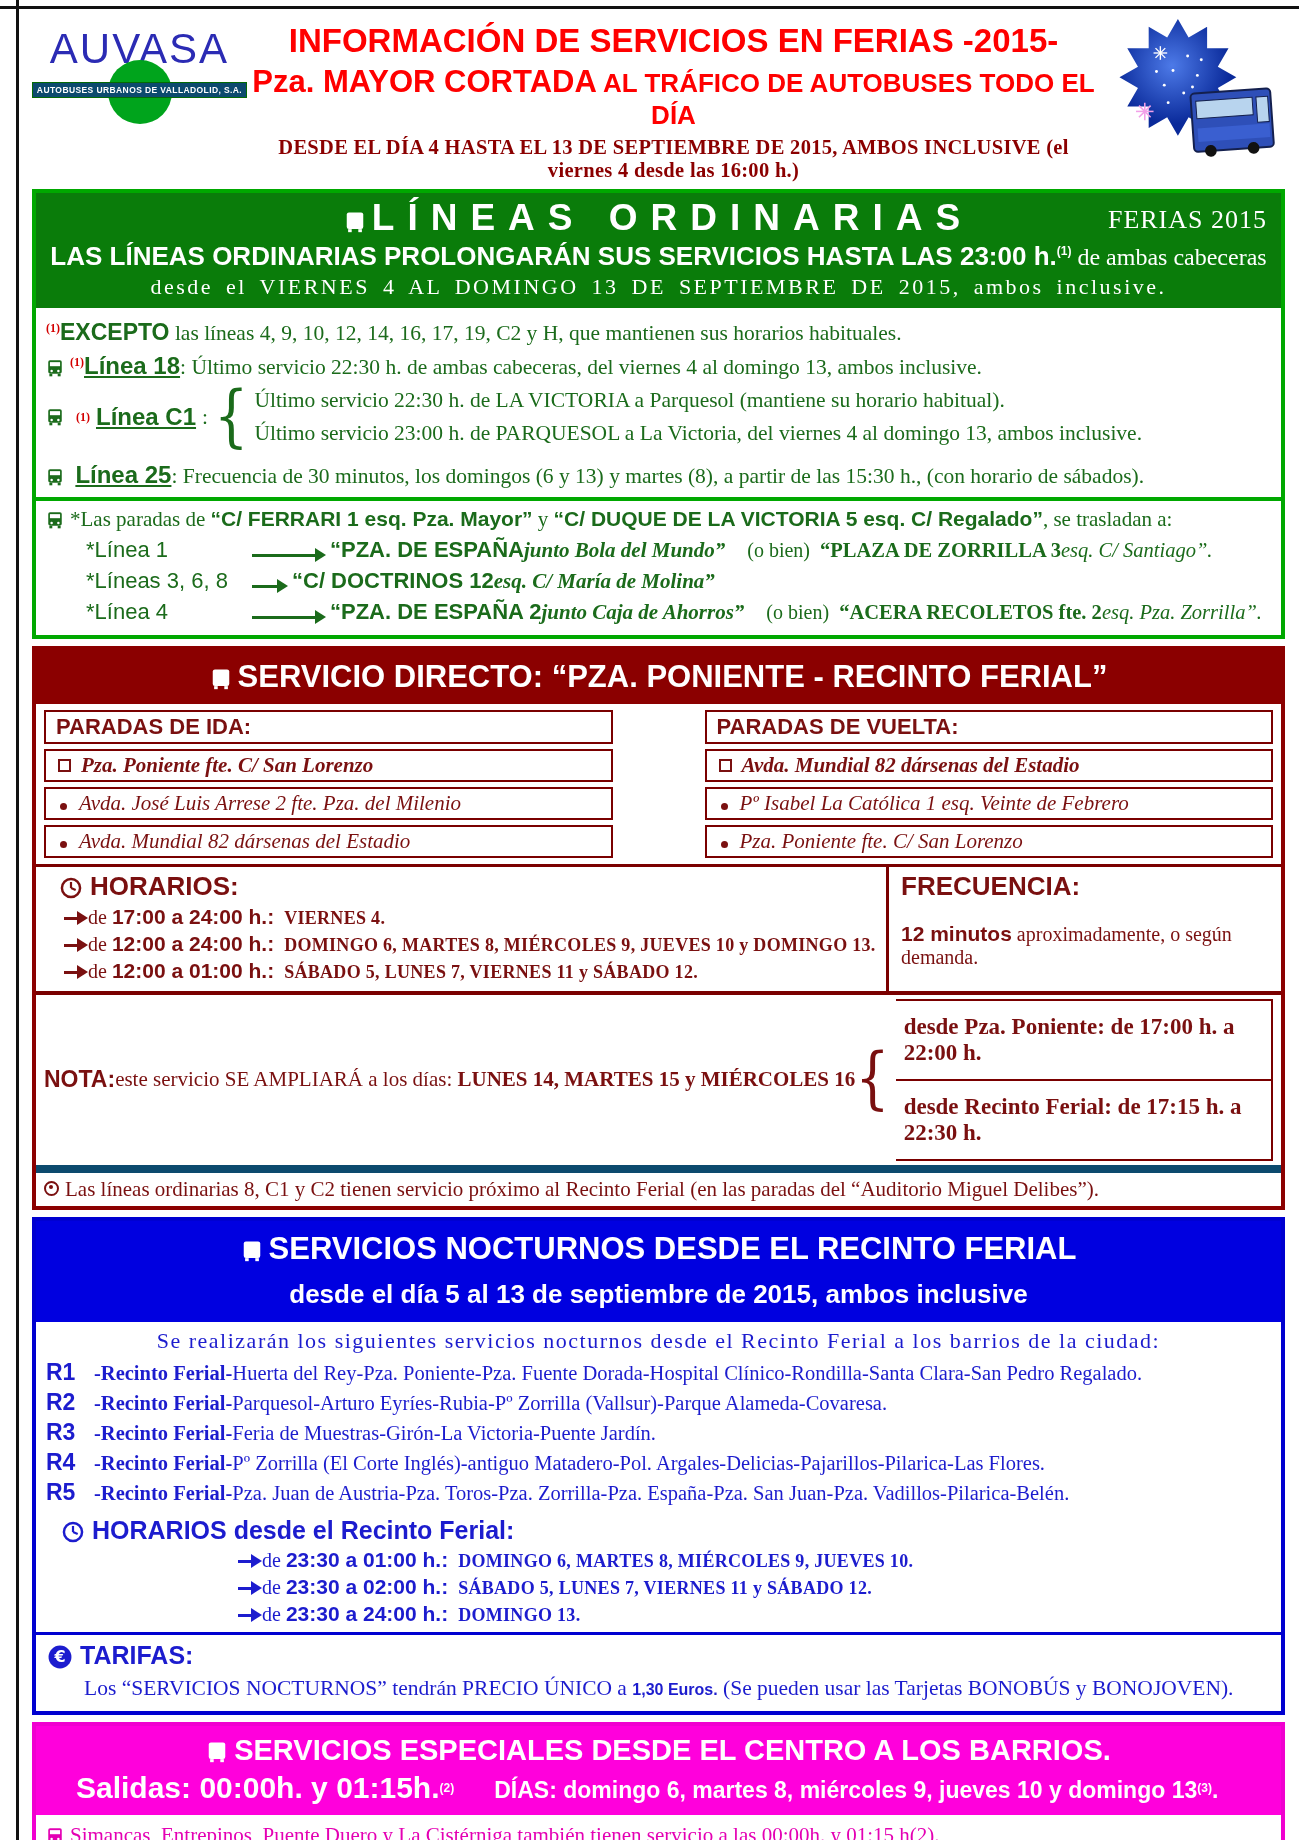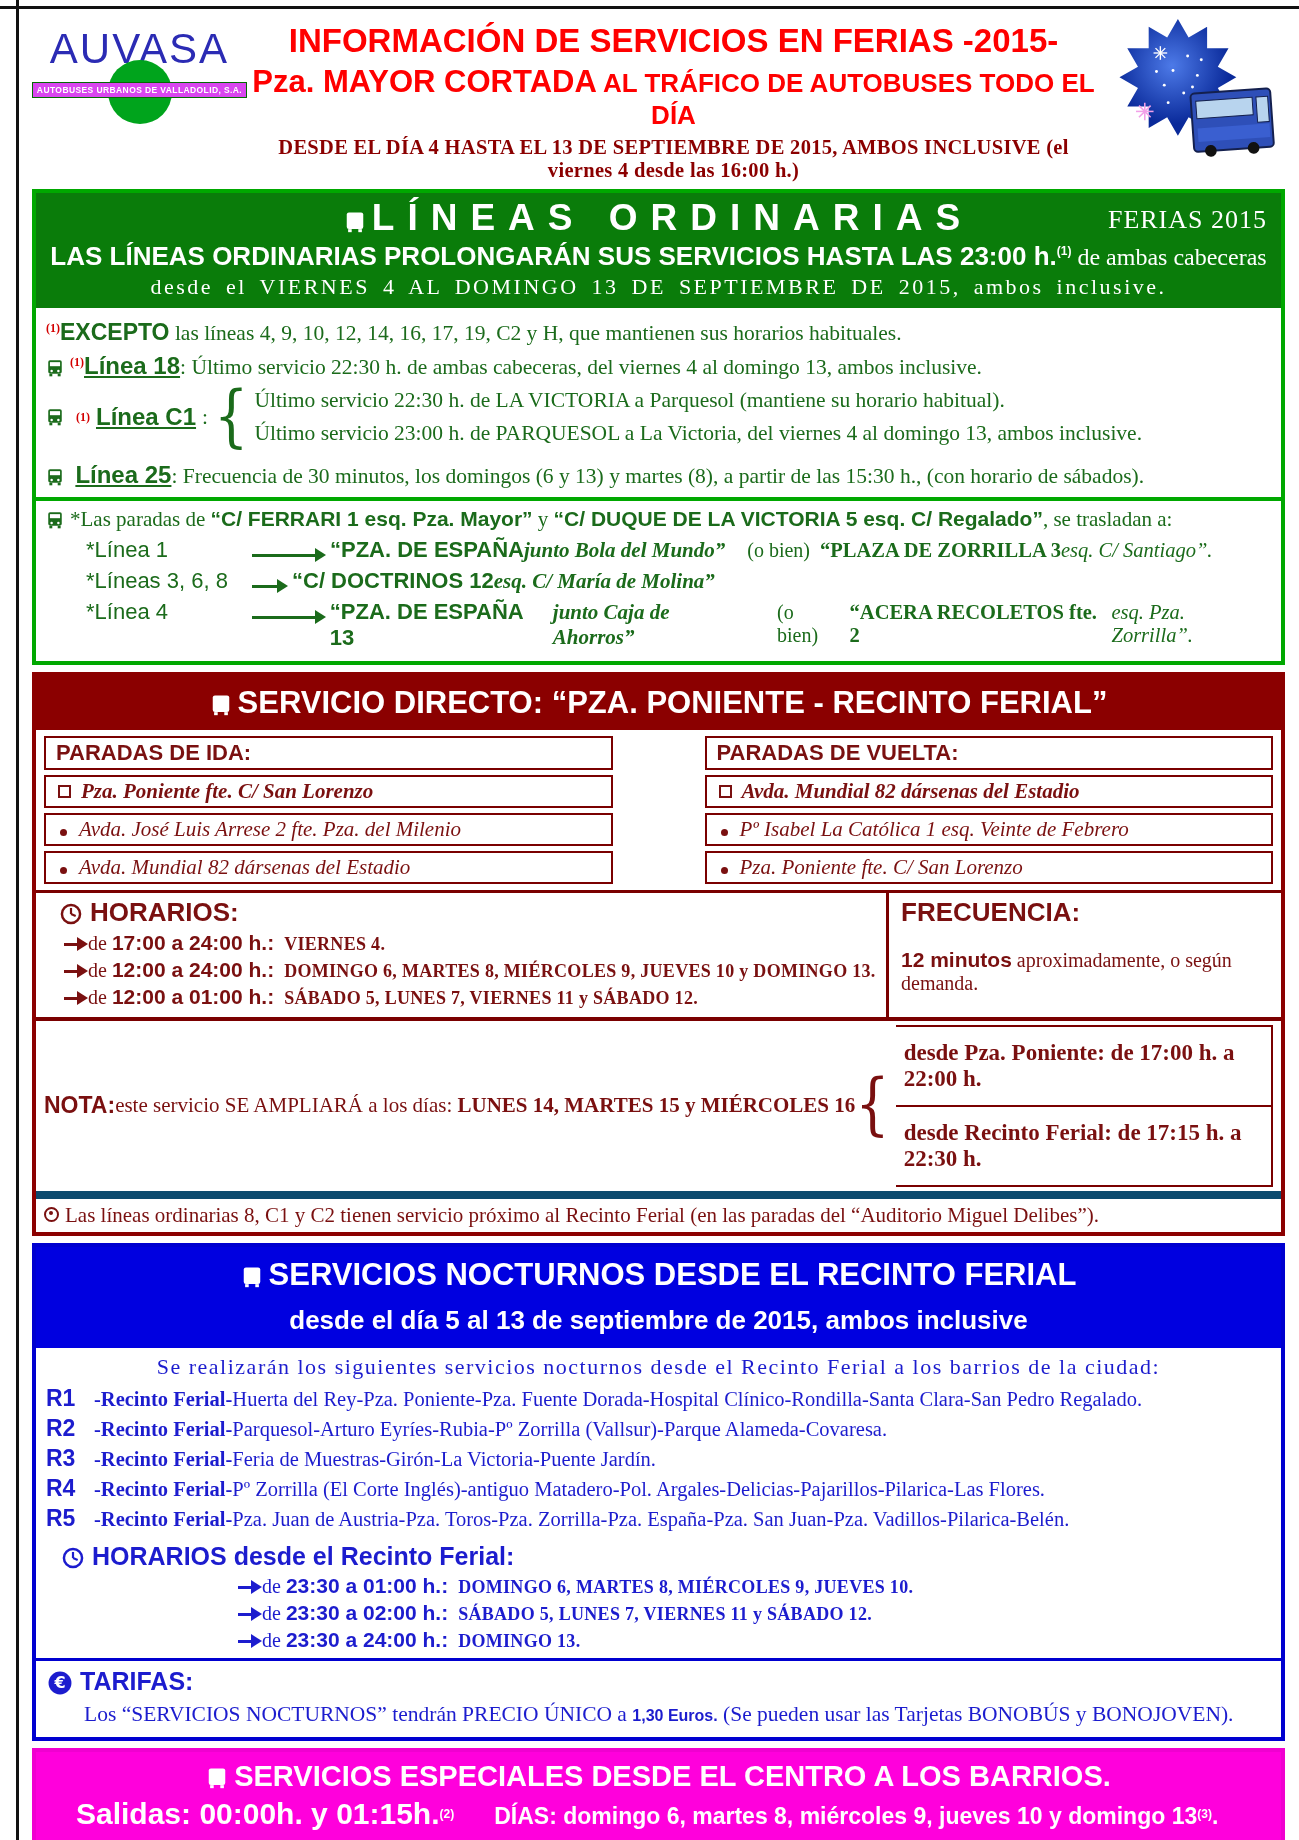--- a/index.html
+++ b/index.html
@@ -9,21 +9,21 @@
   .frame-top  { position:absolute; left:0; top:6px; width:100%; height:3px; background:#111; }
   .page { padding:16px 14px 8px 32px; position:relative; }
 
   
   .hdr { display:flex; align-items:flex-start; }
   .logo { width:215px; text-align:center; position:relative; padding-top:12px; }
   .logo-text { font-family:"Liberation Sans", sans-serif; font-size:42px; color:#2B2BB4;
                letter-spacing:2px; line-height:1; }
   .logo-ell { position:absolute; left:50%; top:44px; transform:translateX(-50%);
               width:64px; height:64px; background:#00A41C; border-radius:50%; z-index:0; }
-  .logo-banner { position:relative; z-index:1; margin-top:12px; background:#d946ef;
+  .logo-banner { position:relative; z-index:1; margin-top:12px; background:#0c4a6e;
                  border:1px solid #046a04; color:#fff; font-family:"Liberation Sans", sans-serif;
                  font-weight:bold; font-size:8.5px; padding:2px 2px; letter-spacing:.4px; }
   .hdr-center { flex:1; text-align:center; padding-top:6px; }
   .h-title { color:#FF0000; font-family:"Liberation Sans", sans-serif; font-weight:bold; font-size:33px; }
   .h-sub   { color:#FF0000; font-family:"Liberation Sans", sans-serif; font-weight:bold; font-size:26px; margin-top:4px; }
   .h-sub .big { font-size:31px; }
   .h-date { color:#8B0000; font-weight:bold; font-size:20.5px; margin-top:5px; letter-spacing:.3px; }
   .fireworks { width:185px; height:148px; flex:0 0 auto; }
 
   
@@ -267,21 +267,21 @@
       </div>
       <div class="tr-row">
         <span class="tr-line">*Líneas 3, 6, 8</span>
           <span class="arr w30"></span>
         <span class="tr-dest">“C/ DOCTRINOS 12</span>
           <span class="tr-note"> esq. C/ María de Molina”</span>
       </div>
       <div class="tr-row">
         <span class="tr-line">*Línea 4</span>
           <span class="arr w64"></span>
-        <span class="tr-dest">“PZA. DE ESPAÑA 13</span>
+        <span class="tr-dest">“PZA. DE ESPAÑA 2</span>
           <span class="tr-note"> junto Caja de Ahorros”</span>
         <span class="tr-altl">(o bien)</span>
           <span class="tr-alt">“ACERA RECOLETOS fte. 2</span>
           <span class="tr-altn"> esq. Pza. Zorrilla”.</span>
       </div>
     </div>
   </section>
 
   <section class="sec maroon">
     <div class="band maroon band-title"><svg class="busicon">

